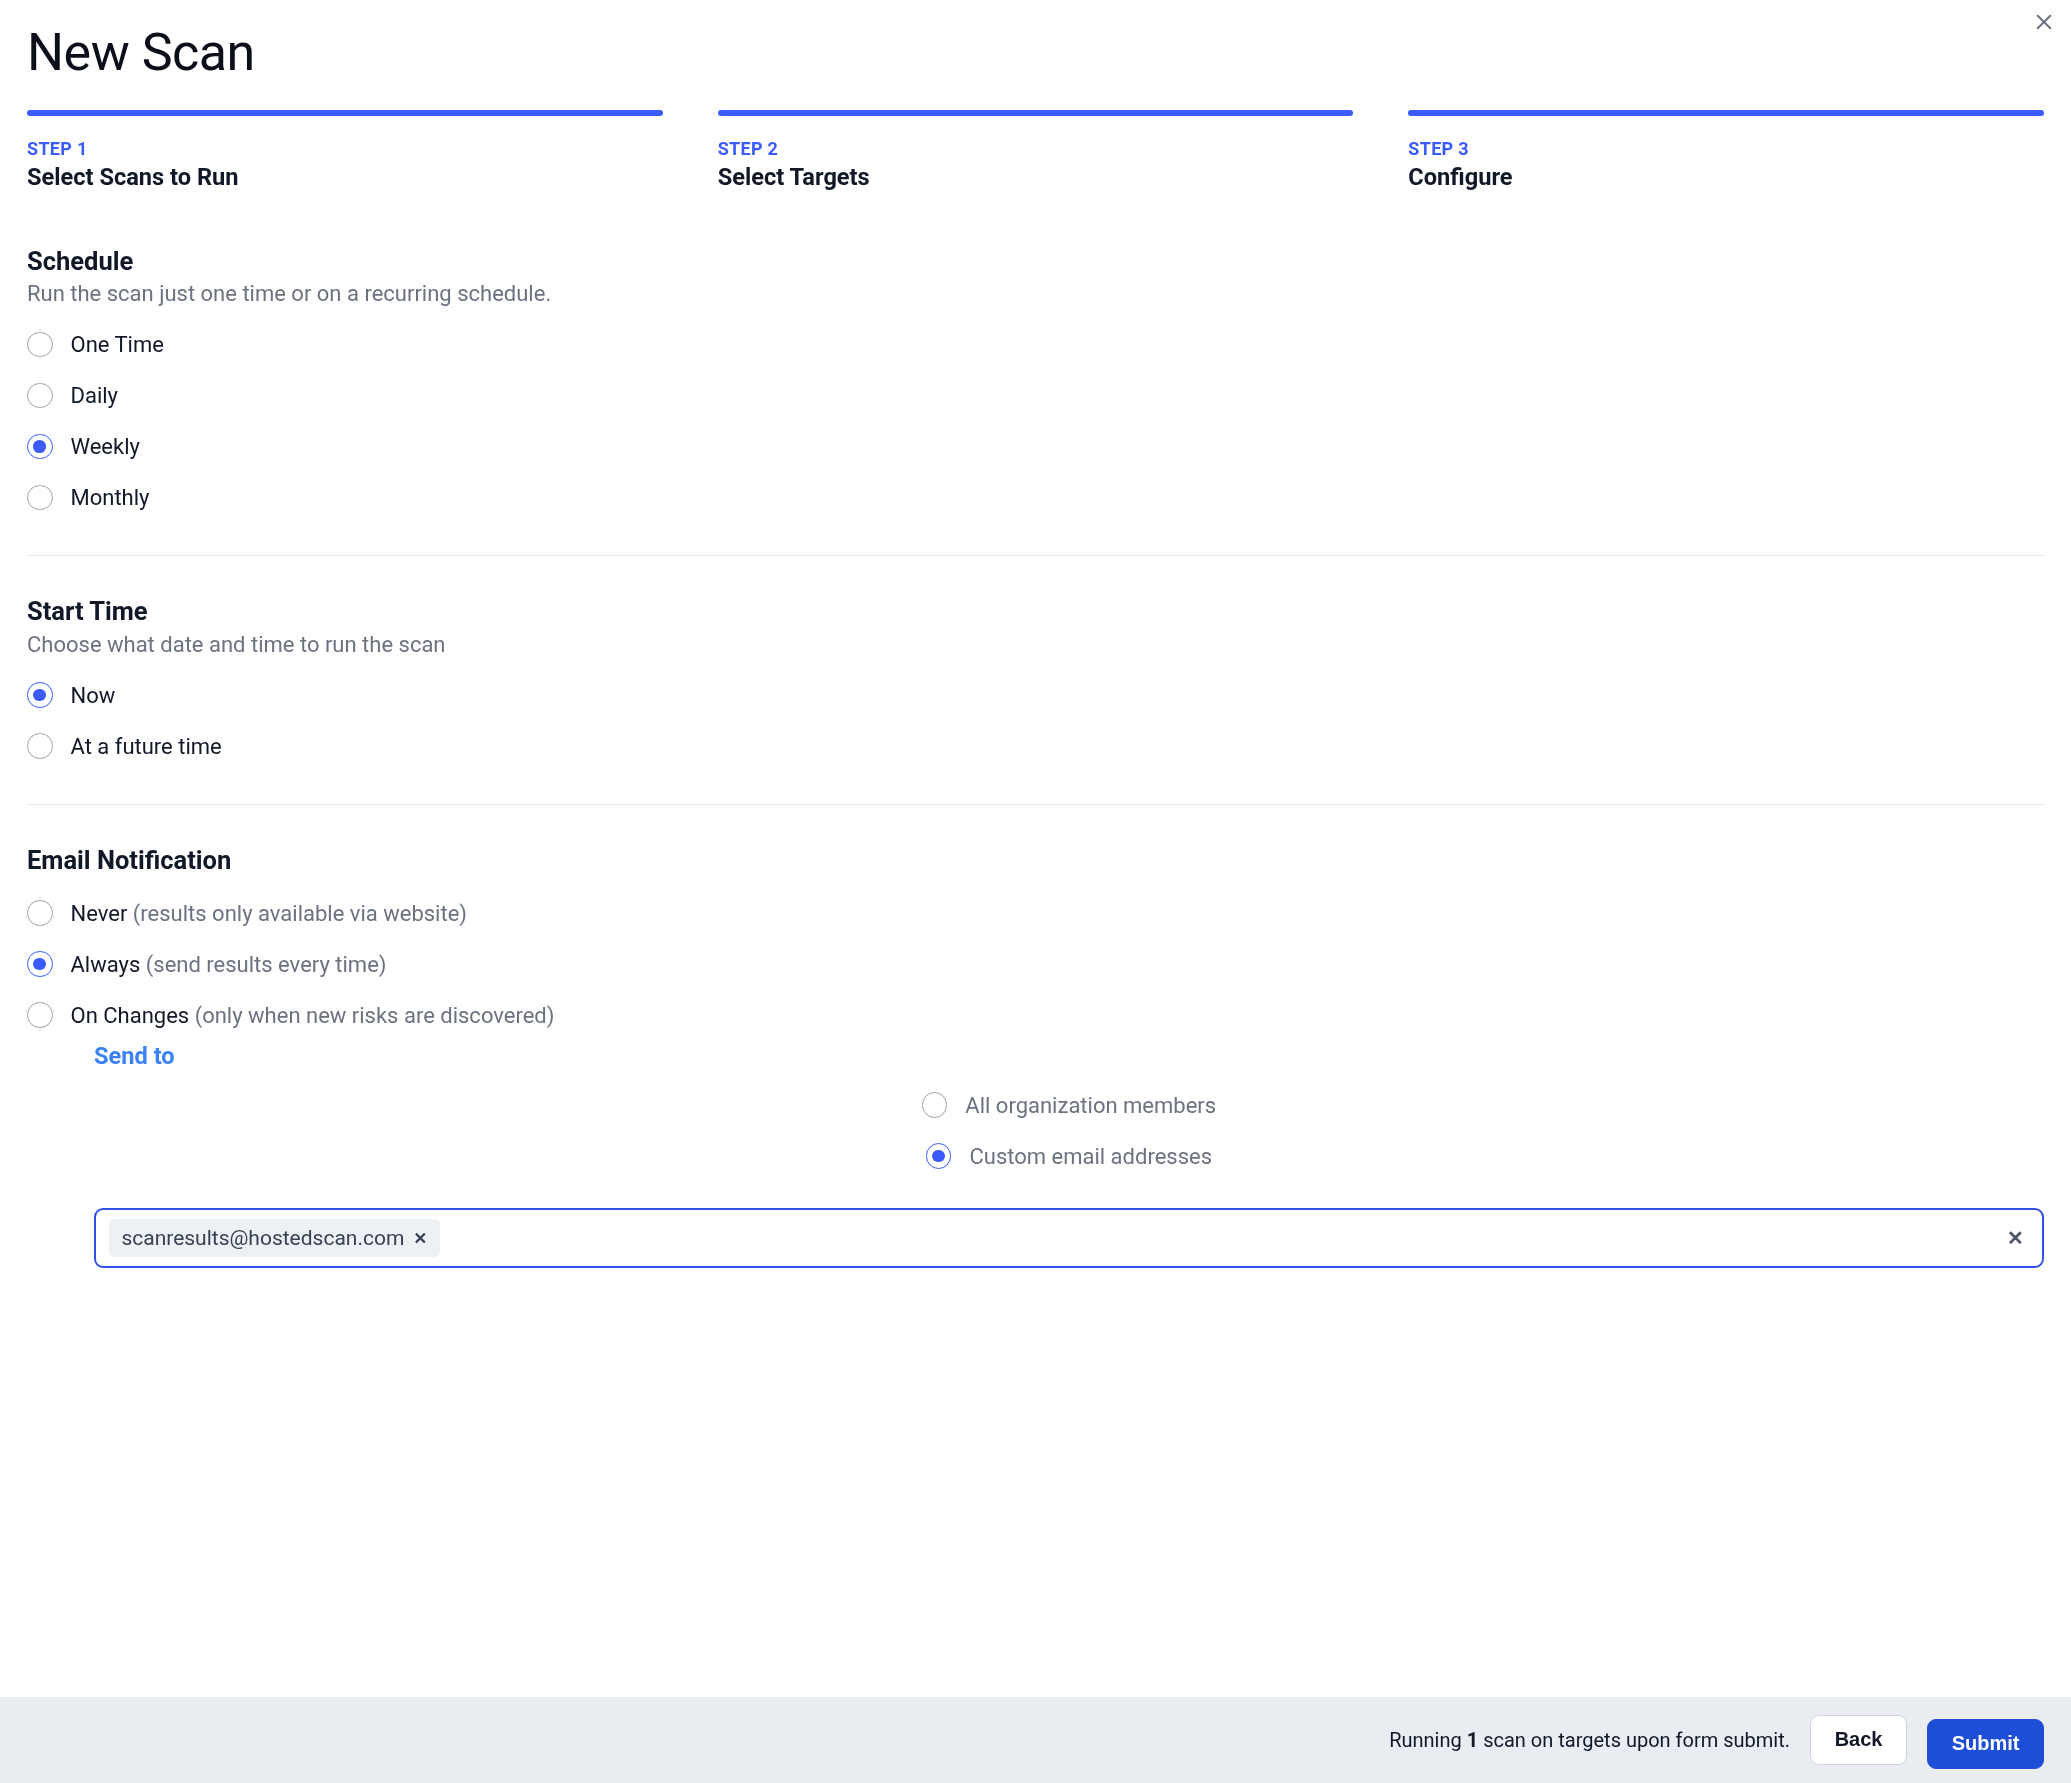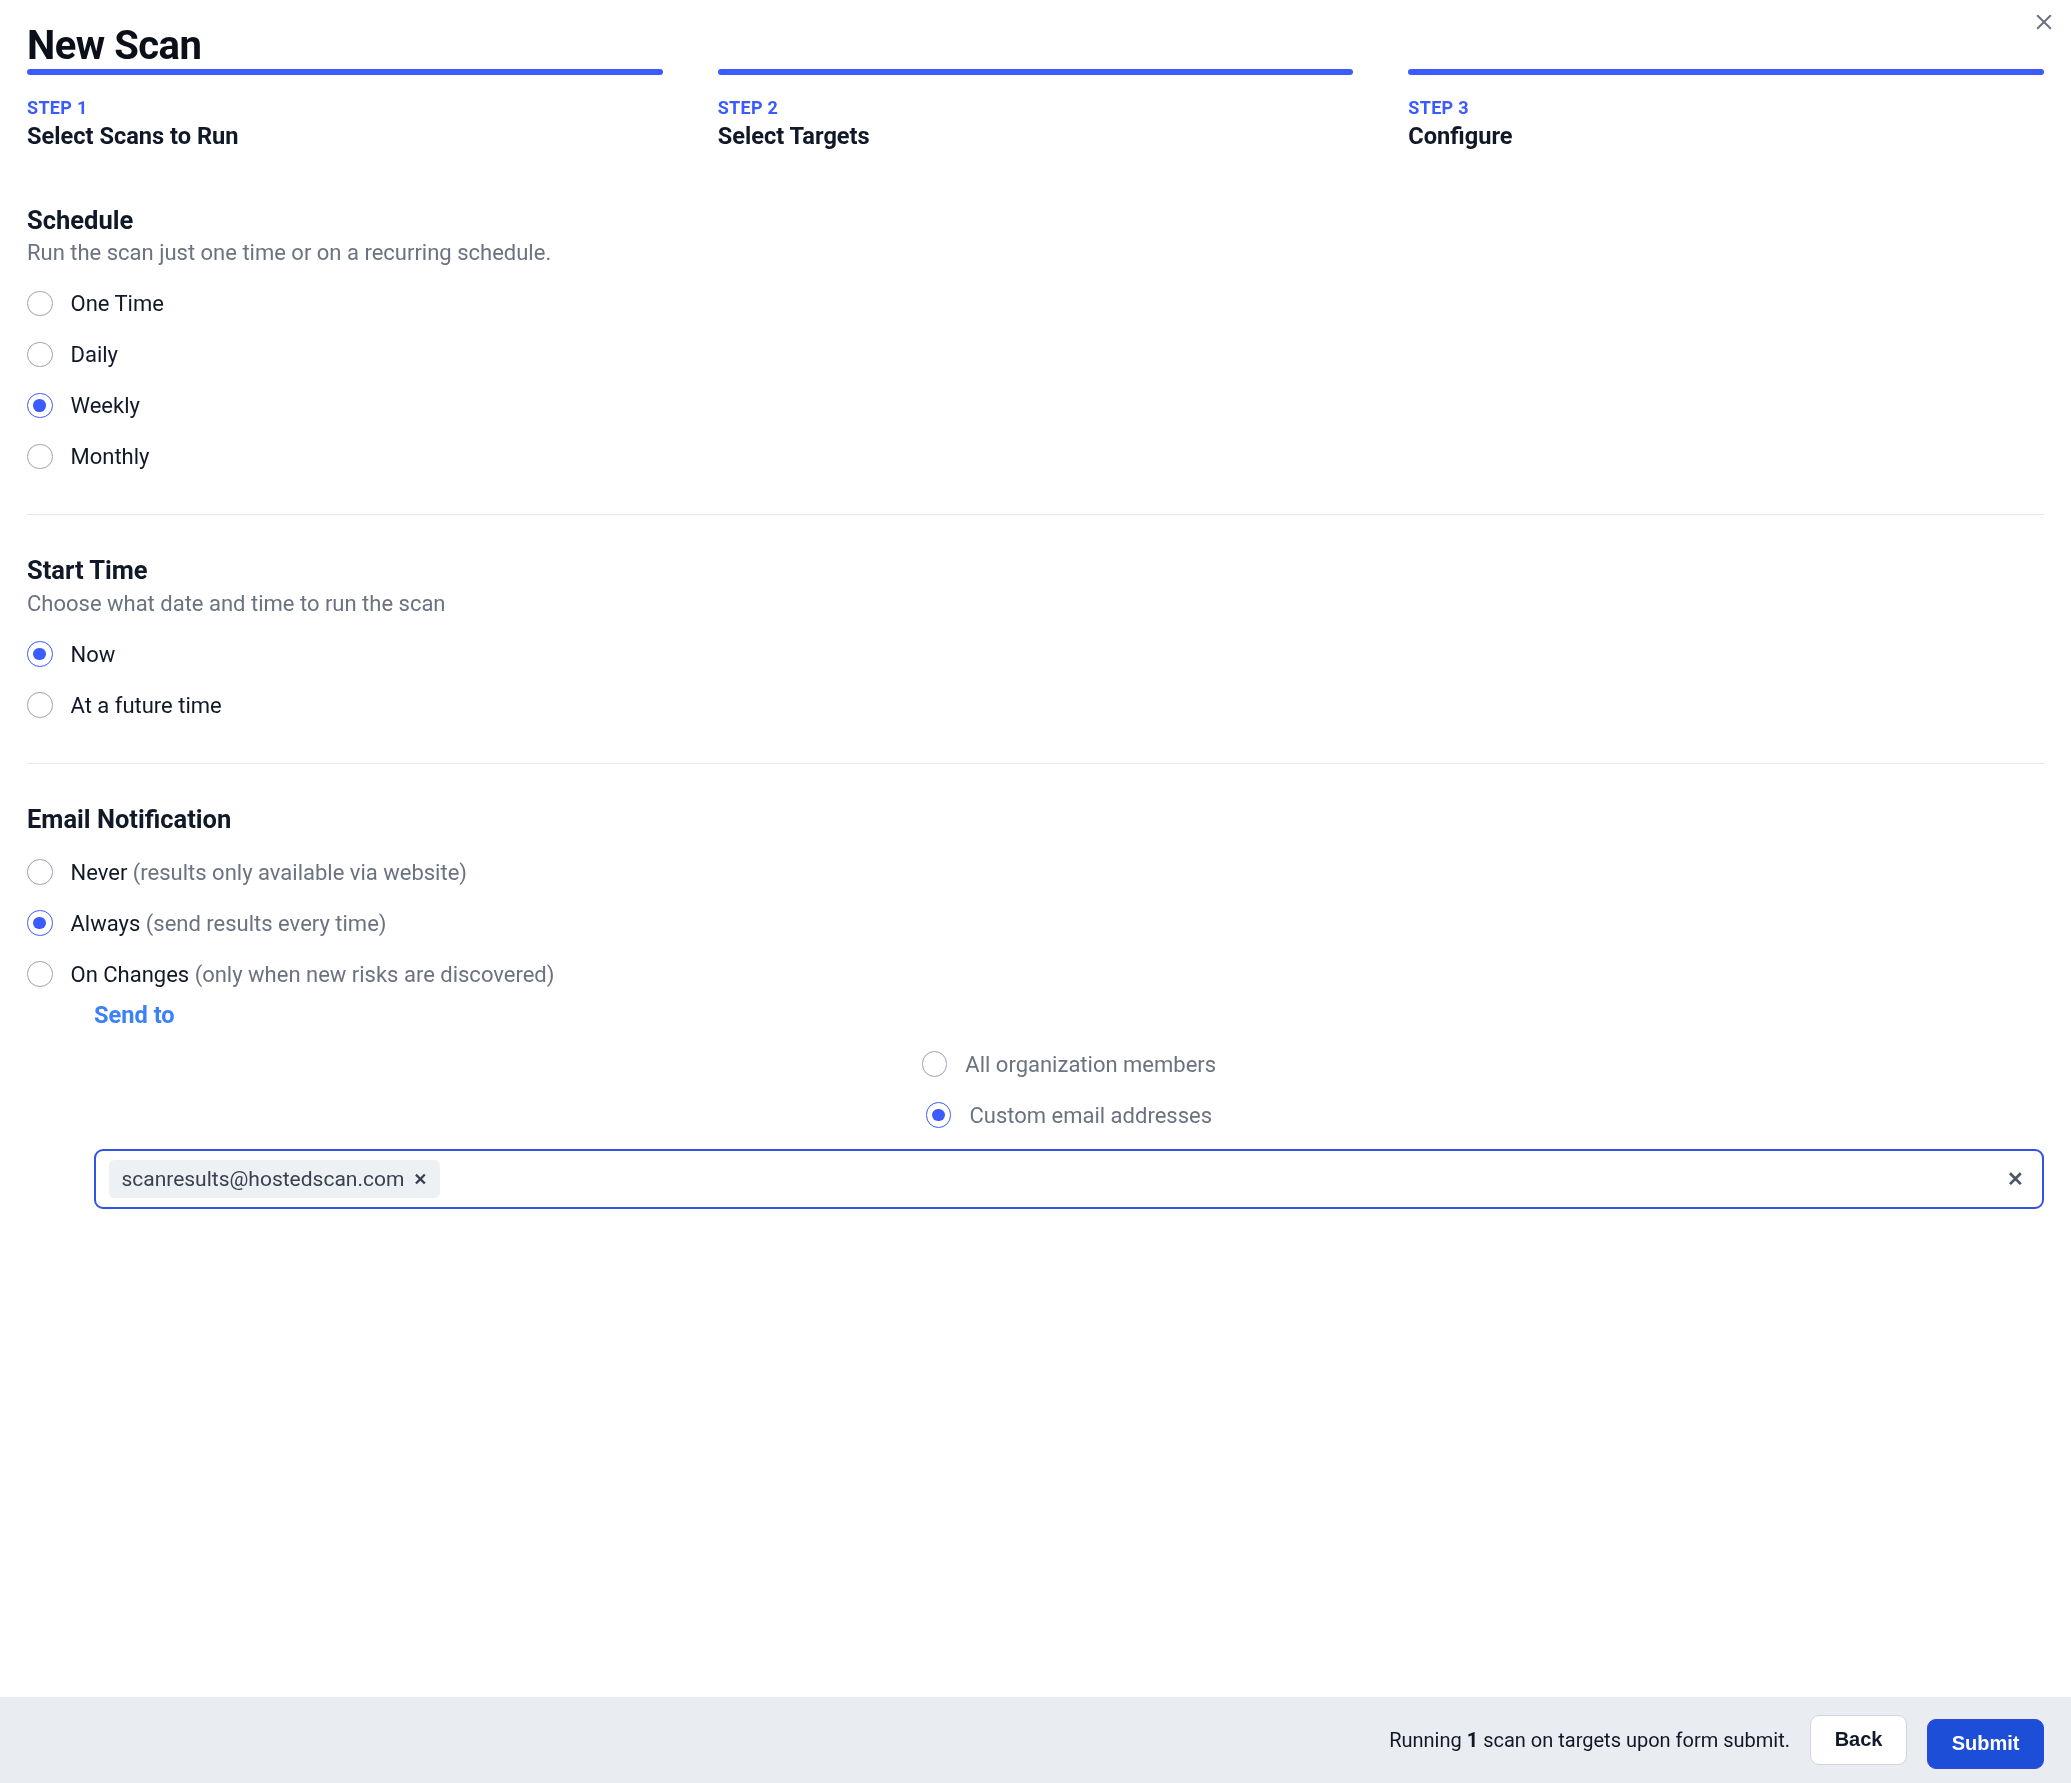--- a/index.html
+++ b/index.html
@@ -18,23 +18,24 @@
   .close-x {
     position: absolute;
     top: 12.7px;
     right: 18px;
     color: #6b7280;
     cursor: pointer;
     font-size: 18px;
     line-height: 1;
   }
   h1.page-title {
-    font-size: 40px;
-    font-weight: 700;
+    font-size: 52px;
+    font-weight: 400;
     letter-spacing: -0.5px;
+    margin-bottom: 27px;
     color: #0b0f19;
   }
   .steps {
     display: flex;
     gap: 55px;
     margin-bottom: 55px;
   }
   .step {
     flex: 1;
   }
@@ -133,21 +134,21 @@
     display: flex;
     align-items: center;
     gap: 18px;
     cursor: pointer;
   }
   .sub-radio-label {
     font-size: 22px;
     color: #6b7280;
   }
   .email-input-wrap {
-    margin-top: 21px;
+    margin-top: 39px;
     border: 2.7px solid #3251e6;
     border-radius: 9px;
     padding: 9px 12.7px;
     display: flex;
     align-items: center;
     justify-content: space-between;
     gap: 9px;
   }
   .chip {
     display: inline-flex;

